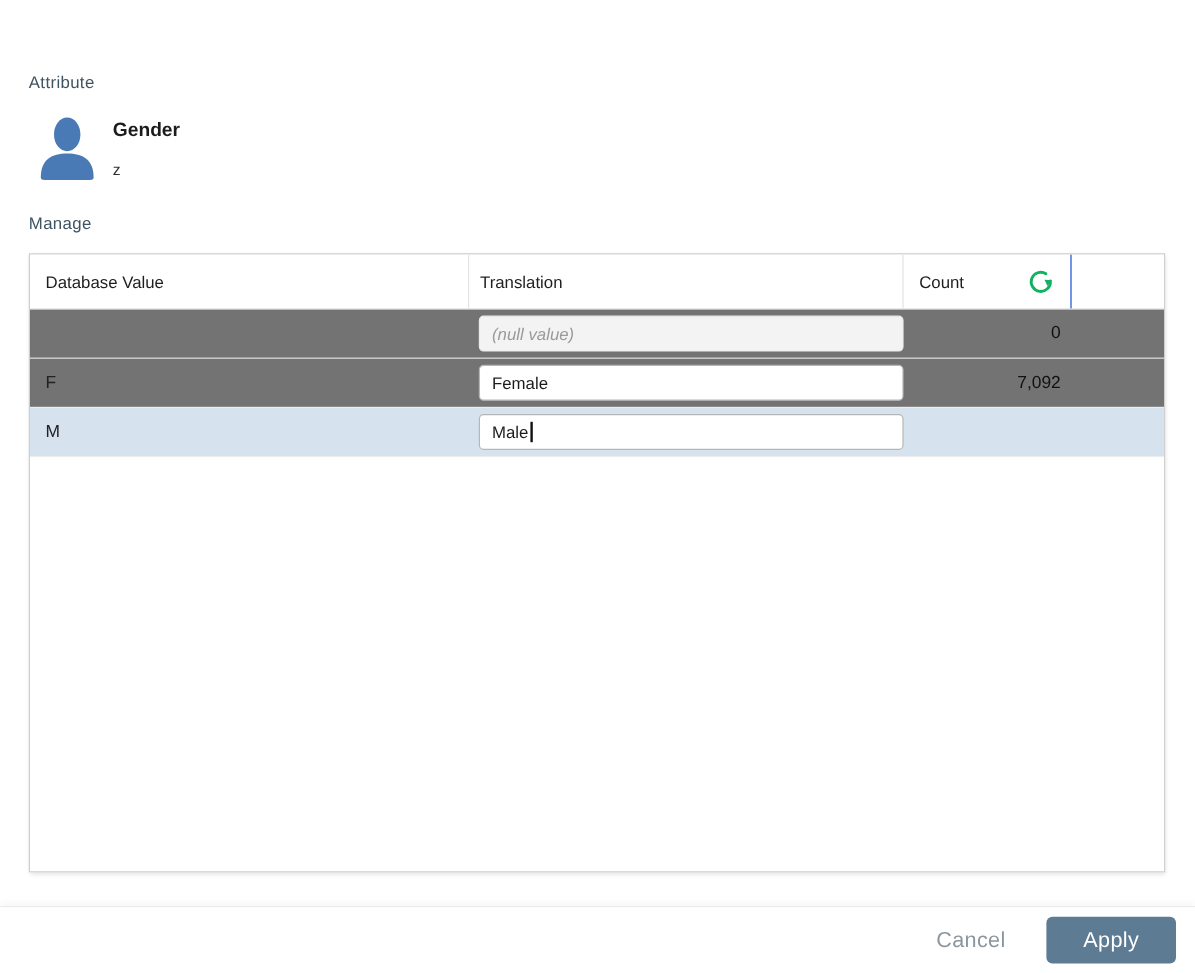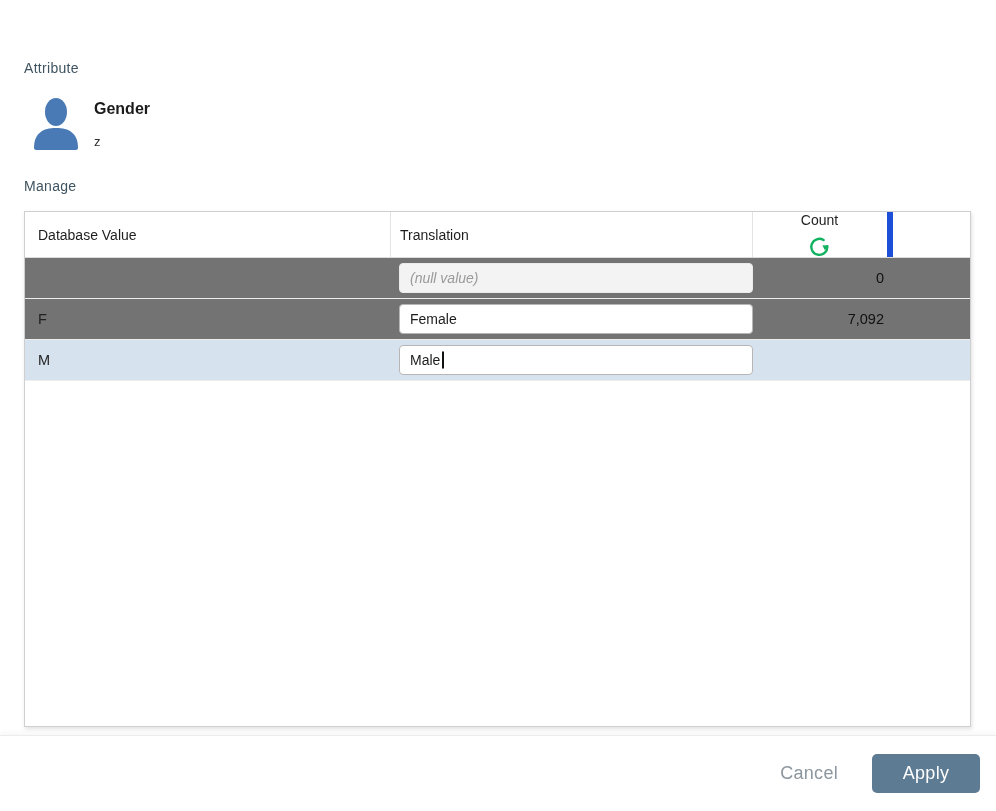--- a/index.html
+++ b/index.html
@@ -51,21 +51,21 @@
     border-bottom: 1px solid #dcdcdc;
     align-items: stretch;
   }
   .th {
     display: flex; align-items: center;
     font-size: 14px; font-weight: 500; color: #1e1e1e;
     padding-left: 13px;
   }
   .col-db    { width: 366px; border-right: 1px solid #e3e3e3; }
   .col-tr    { width: 362px; border-right: 1px solid #e3e3e3; padding-left: 9px; }
-  .col-count { width: 140px; border-right: 6px solid #1d4ed8; justify-content: space-between; padding-right: 14px; flex-direction: column; }
+  .col-count { width: 140px; border-right: 1px solid #1d4ed8; justify-content: space-between; padding-right: 14px; }
   .col-end   { flex: 1; }
   .refresh-btn { width: 21px; height: 21px; cursor: pointer; display: flex; }
 
   .row {
     display: flex; align-items: center;
     height: 41px; flex: 0 0 41px;
     border-bottom: 1px solid #ededed;
     background: #737373;
   }
   .row.selected { background: #d6e3ef; }
@@ -90,21 +90,21 @@
   .tr-input.null-input::placeholder { font-style: italic; color: #9a9a9a; opacity: 1; }
   .caret {
     position: absolute; left: 51px; top: 50%;
     transform: translateY(-50%);
     width: 1.5px; height: 17px; background: #111;
   }
   .table-filler { flex: 1; background: #fff; }
 
   
   .footer {
-    position: absolute; left: 0; bottom: 0; width: 996px; height: 76px;
+    position: absolute; left: 0; bottom: 0; width: 996px; height: 56px;
     background: #fff;
     border-top: 1px solid #ececec;
     box-shadow: 0 -3px 5px rgba(0,0,0,.03);
     display: flex; align-items: center; justify-content: flex-end;
     padding-right: 16px;
   }
   .cancel-btn {
     background: none; border: none; cursor: pointer;
     font-family: "Liberation Sans", sans-serif;
     font-size: 18px; color: #8b969e; letter-spacing: .3px;

